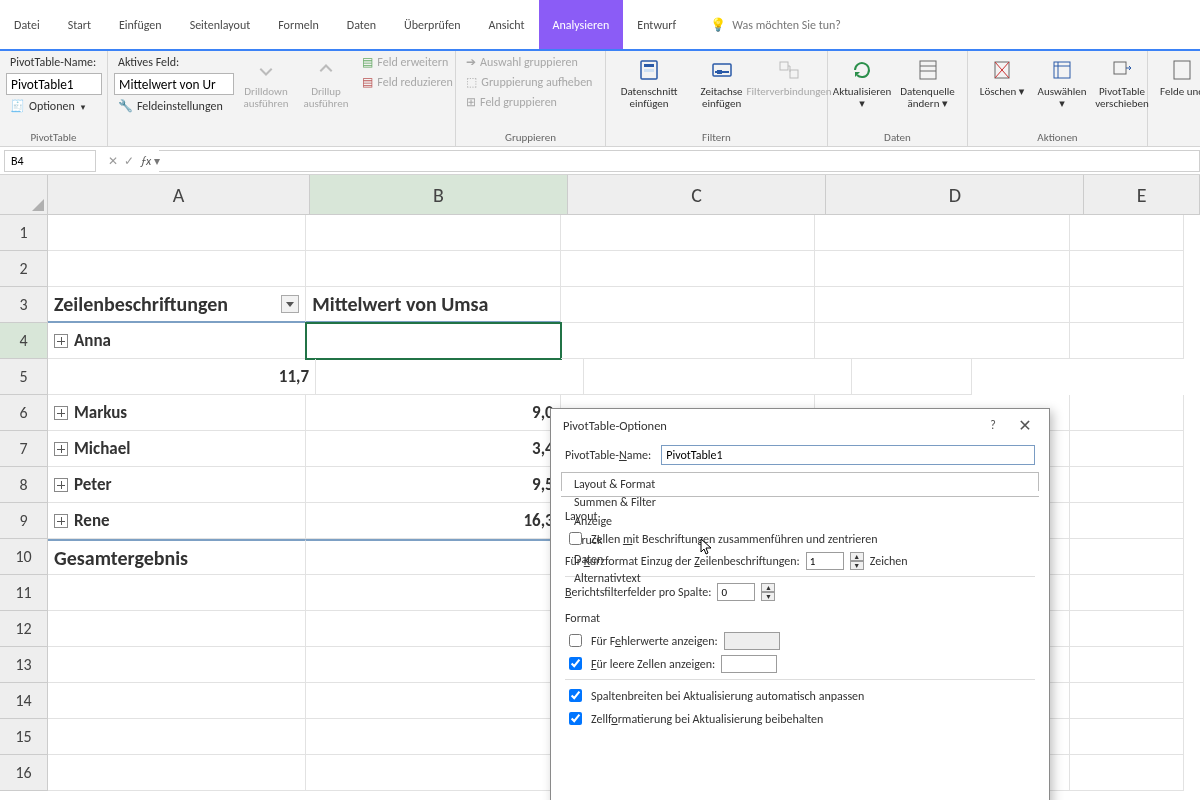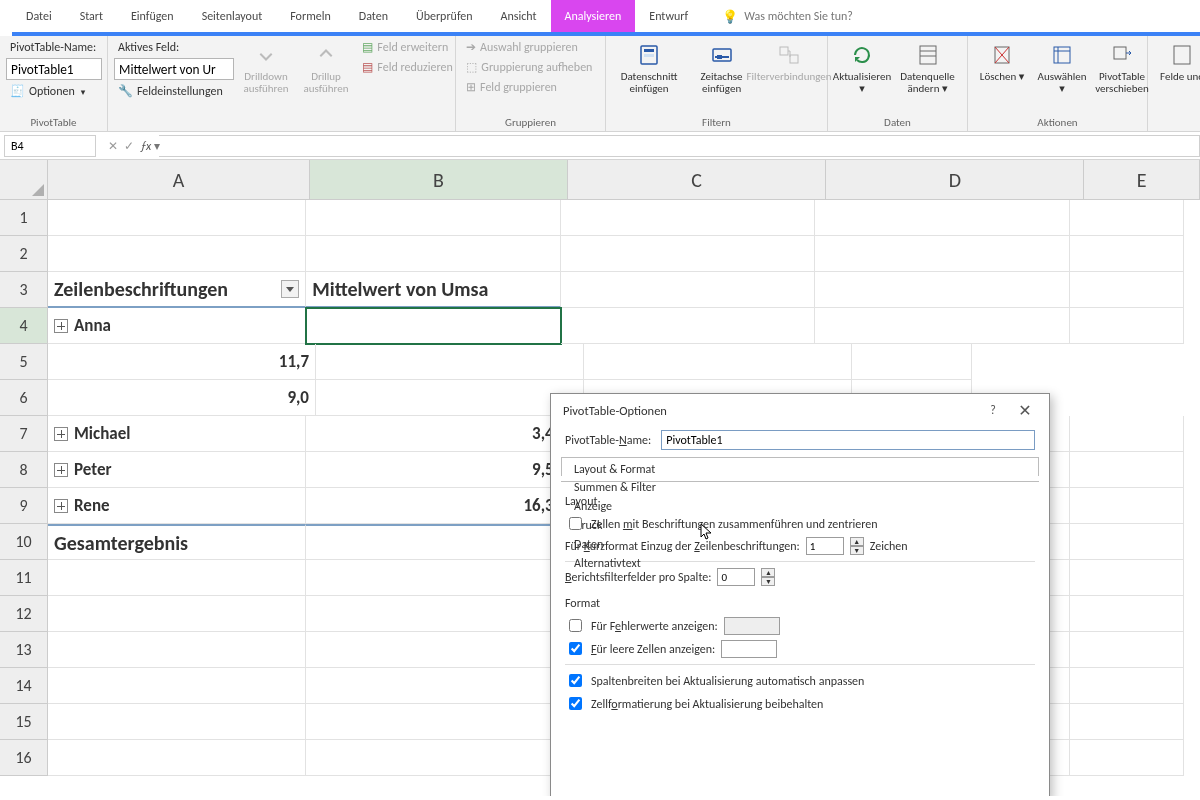--- a/index.html
+++ b/index.html
@@ -1,21 +1,21 @@
 <!DOCTYPE html>
 <html><head>
 <meta charset="utf-8">
 <style>
   * { box-sizing: border-box; font-family: "Segoe UI", Calibri, Arial, sans-serif; }
   body { margin: 0; background: #fff; font-size: 12px; color: #333; user-select: none; }
 
   
-  .tabrow { display: flex; align-items: center; height: 36px; background: #fff; border-bottom: 4px solid #3b82f6; margin-left: 12px; }
+  .tabrow { display: flex; align-items: center; height: 51px; background: #fff; border-bottom: 2px solid #3b82f6; }
   .tab { padding: 0 14px; height: 100%; display: flex; align-items: center; color: #4a4a4a; cursor: pointer; }
-  .tab.active { background: #d946ef; color: #fff; }
+  .tab.active { background: #8b5cf6; color: #fff; }
   .tellme { display: flex; align-items: center; gap: 6px; margin-left: 20px; color: #777; }
   .tellme .bulb { font-size: 13px; color: #888; }
 
   
   .ribbon { display: flex; height: 96px; background: #f3f3f3; border-bottom: 1px solid #d4d4d4; }
   .group { display: flex; flex-direction: column; border-right: 1px solid #d6d6d6; padding: 2px 6px 0; }
   .group .area { flex: 1; display: flex; align-items: flex-start; gap: 4px; }
   .group .caption { text-align: center; color: #666; padding: 2px 0 2px; font-size: 11px; }
   .stack { display: flex; flex-direction: column; gap: 2px; }
   .stack .row { display:flex; align-items:center; gap:4px; white-space:nowrap; height:18px; padding:0 4px; }
@@ -368,20 +368,21 @@
         <div class="cell cD"></div>
         <div class="cell cE"></div>
       </div>
       <div class="crow">
         <div class="cell cB bold rt">11,7</div>
         <div class="cell cC"></div>
         <div class="cell cD"></div>
         <div class="cell cE"></div>
       </div>
       <div class="crow">
+        <div class="cell cA bold"><span class="expand"></span>Markus</div>
         <div class="cell cB bold rt">9,0</div>
         <div class="cell cC"></div>
         <div class="cell cD"></div>
         <div class="cell cE"></div>
       </div>
       <div class="crow">
         <div class="cell cA bold"><span class="expand"></span>Michael</div>
         <div class="cell cB bold rt">3,4</div>
         <div class="cell cC"></div>
         <div class="cell cD"></div>

